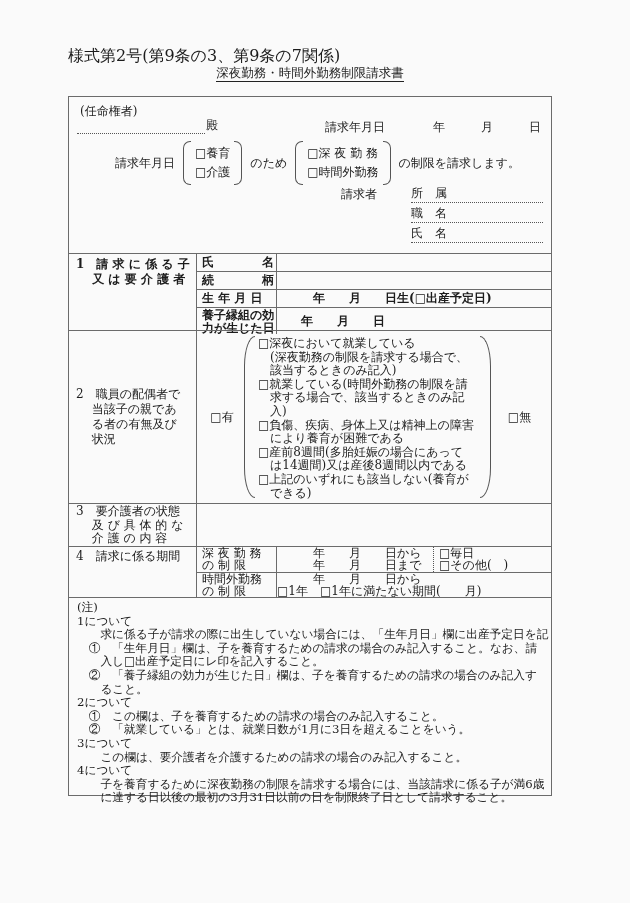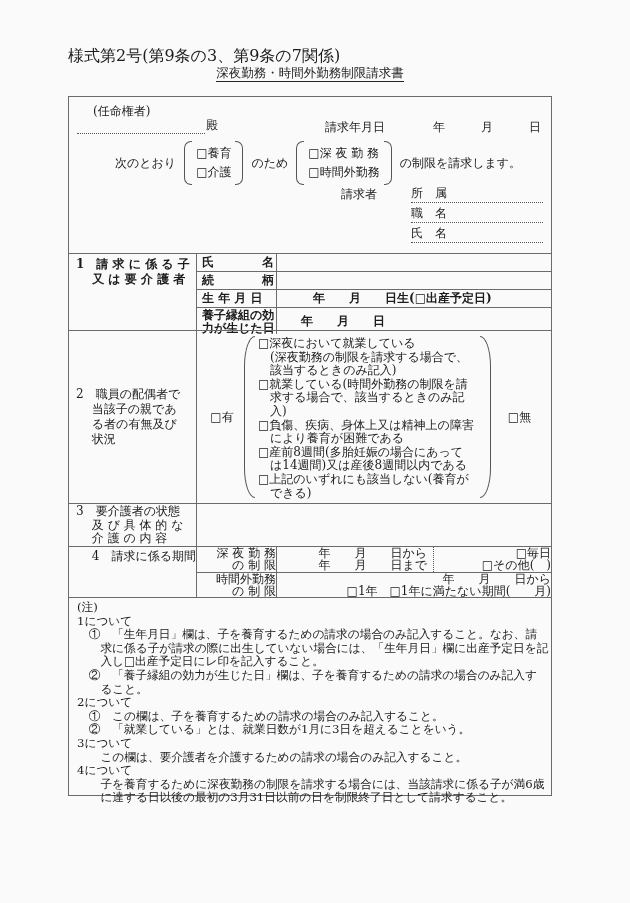--- a/index.html
+++ b/index.html
@@ -16,21 +16,21 @@
 
   .box{
     position:absolute;left:68px;top:96px;width:484px;height:700px;
     border:1px solid #6b6b6b;box-sizing:border-box;
     display:flex;flex-direction:column;background:#fafafa;
   }
   .bline{border-top:1px solid #6b6b6b;}
 
   
   .sec-header{position:relative;height:156px;flex:none;}
-  .appointer{position:absolute;left:24px;top:6px;}
+  .appointer{position:absolute;left:11px;top:6px;}
   .req-date{position:absolute;right:10px;top:22px;white-space:pre;}
   .dear-line{position:absolute;left:8px;top:20px;display:flex;align-items:flex-end;}
   .dotline{width:128px;height:14px;border-bottom:1.5px dotted #555;}
   .dear-suffix{margin-left:1px;}
 
   .intro{position:absolute;left:46px;top:42px;height:48px;display:flex;align-items:center;gap:8px;}
   .bgroup{display:flex;align-self:stretch;margin:2px 0;}
   .bl,.br{width:8px;border:1.2px solid #555;box-sizing:border-box;}
   .bl{border-right:none;border-radius:7px 0 0 7px;}
   .br{border-left:none;border-radius:0 7px 7px 0;}
@@ -69,21 +69,21 @@
   .paren-l{border-right:none;border-radius:11px 0 0 11px / 30px 0 0 30px;}
   .paren-r{border-left:none;border-radius:0 11px 11px 0 / 0 30px 30px 0;}
   .status-list{width:220px;flex:none;padding:1px 2px 0 3px;line-height:13.6px;}
   .status-list div{white-space:pre;}
 
   
   .row3{display:flex;height:42px;flex:none;}
   .row3 .rlabel{padding-top:1px;line-height:13.5px;}
 
   
-  .row4{display:flex;height:50px;flex:none;text-align:right;}
+  .row4{display:flex;height:50px;flex:none;}
   .row4 .rlabel{padding-top:2px;}
   .row4-grid{flex:1;display:flex;flex-direction:column;}
   .r4sub{flex:1;display:flex;}
   .r4sub.first{border-bottom:1px solid #6b6b6b;}
   .r4sub-label{width:80px;flex:none;border-right:1px solid #6b6b6b;box-sizing:border-box;
                padding-left:5px;line-height:12.2px;white-space:pre-line;}
   .r4sub-value{flex:1;display:flex;gap:6px;}
   .r4-left{flex:1;line-height:12.2px;white-space:pre-line;}
   .r4-right{width:118px;flex:none;border-left:1.3px dotted #555;box-sizing:border-box;
             padding-left:5px;line-height:12.2px;white-space:pre-line;}
@@ -107,21 +107,21 @@
     <div class="sec-header">
       <div class="appointer">(任命権者)</div>
       <div class="req-date">請求年月日　　　　年　　　月　　　日</div>
 
       <div class="dear-line">
         <span class="dotline"></span>
         <span class="dear-suffix">殿</span>
       </div>
 
       <div class="intro">
-        <span>次のとおり</span>
+        <span>請求年月日</span>
         <span class="bgroup">
           <span class="bl"></span>
           <span class="bcol">
             <span>□養育</span>
             <span>□介護</span>
           </span>
           <span class="br"></span>
         </span>
         <span>のため</span>
         <span class="bgroup">
@@ -229,22 +229,22 @@
             <div class="r4-left">　　　年　　月　　日から
 □1年　□1年に満たない期間(　　月)</div>
           </div>
         </div>
       </div>
     </div>
 
     <div class="notes bline">
       <div>(注)</div>
       <div>1について</div>
+      <div>　　求に係る子が請求の際に出生していない場合には、「生年月日」欄に出産予定日を記</div>
       <div>　①　「生年月日」欄は、子を養育するための請求の場合のみ記入すること。なお、請</div>
-      <div>　　求に係る子が請求の際に出生していない場合には、「生年月日」欄に出産予定日を記</div>
       <div>　　入し□出産予定日にレ印を記入すること。</div>
       <div>　②　「養子縁組の効力が生じた日」欄は、子を養育するための請求の場合のみ記入す</div>
       <div>　　ること。</div>
       <div>2について</div>
       <div>　①　この欄は、子を養育するための請求の場合のみ記入すること。</div>
       <div>　②　「就業している」とは、就業日数が1月に3日を超えることをいう。</div>
       <div>3について</div>
       <div>　　この欄は、要介護者を介護するための請求の場合のみ記入すること。</div>
       <div>4について</div>
       <div>　　子を養育するために深夜勤務の制限を請求する場合には、当該請求に係る子が満6歳</div>

